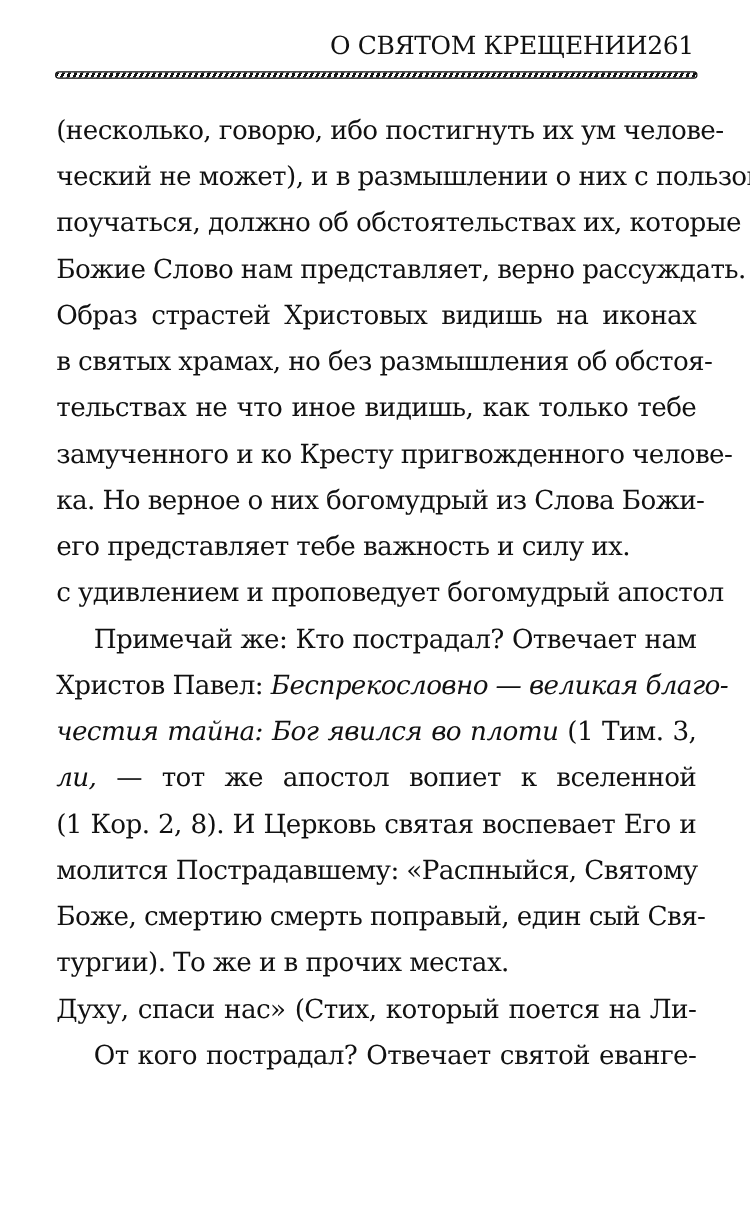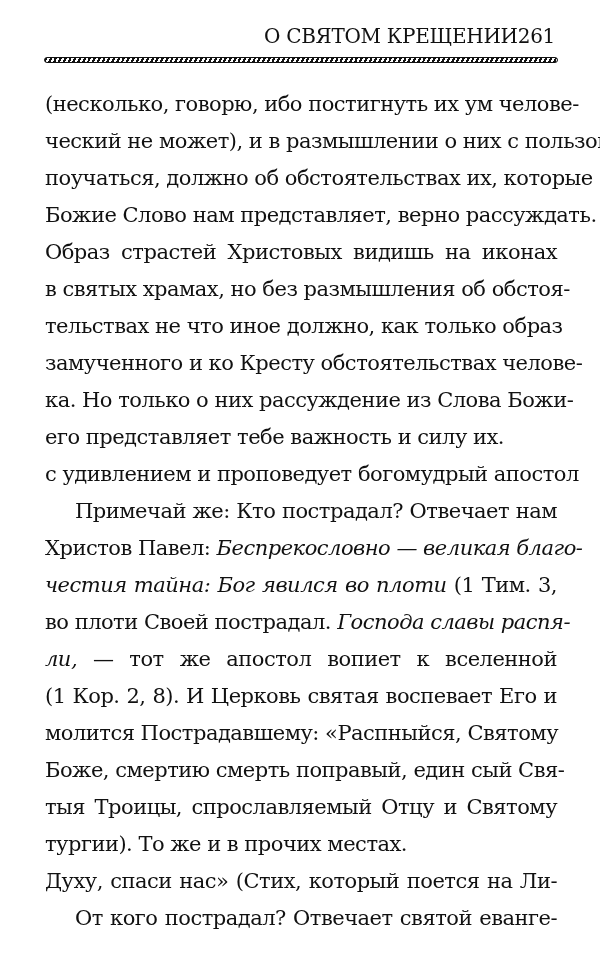--- a/index.html
+++ b/index.html
@@ -35,30 +35,28 @@
 </div>
 <div class="rope"></div>
 
 <div class="page" id="page-body">
     <span class="line"><span>(несколько, говорю, ибо постигнуть их ум челове-</span></span>
     <span class="line"><span>ческий не может), и в размышлении о них с пользой</span></span>
     <span class="line"><span>поучаться, должно об обстоятельствах их, которые</span></span>
     <span class="line"><span>Божие Слово нам представляет, верно рассуждать.</span></span>
     <span class="line"><span>Образ страстей Христовых видишь на иконах</span></span>
     <span class="line"><span>в святых храмах, но без размышления об обстоя-</span></span>
-    <span class="line"><span>тельствах не что иное должно, как только образ</span></span>
-    <span class="line"><span>замученного и ко Кресту обстоятельствах челове-</span></span>
-    <span class="line"><span>ка. Но только о них рассуждение из Слова Божи-</span></span>
+    <span class="line"><span>тельствах не что иное видишь, как только тебе</span></span>
+    <span class="line"><span>замученного и ко Кресту пригвожденного челове-</span></span>
+    <span class="line"><span>ка. Но верное о них богомудрый из Слова Божи-</span></span>
     <span class="line last"><span>его представляет тебе важность и силу их.</span></span>
     <span class="line"><span>с удивлением и проповедует богомудрый апостол</span></span>
     <span class="line indent"><span>Примечай же: Кто пострадал? Отвечает нам</span></span>
     <span class="line"><span>Христов Павел: </span><span class="it">Беспрекословно — великая благо-</span></span>
     <span class="line"><span class="it">честия тайна: Бог явился во плоти</span><span> (1 Тим. 3,</span></span>
-    <span class="line"><span>во плоти Своей пострадал. </span><span class="it">Господа славы распя-</span></span>
     <span class="line"><span class="it">ли,</span><span> — тот же апостол вопиет к вселенной</span></span>
     <span class="line"><span>(1 Кор. 2, 8). И Церковь святая воспевает Его и</span></span>
     <span class="line"><span>молится Пострадавшему: «Распныйся, Святому</span></span>
     <span class="line"><span>Боже, смертию смерть поправый, един сый Свя-</span></span>
-    <span class="line"><span>тыя Троицы, спрославляемый Отцу и Святому</span></span>
     <span class="line last"><span>тургии). То же и в прочих местах.</span></span>
     <span class="line"><span>Духу, спаси нас» (Стих, который поется на Ли-</span></span>
     <span class="line indent"><span>От кого пострадал? Отвечает святой еванге-</span></span>
   </div>
 
 </body></html>

